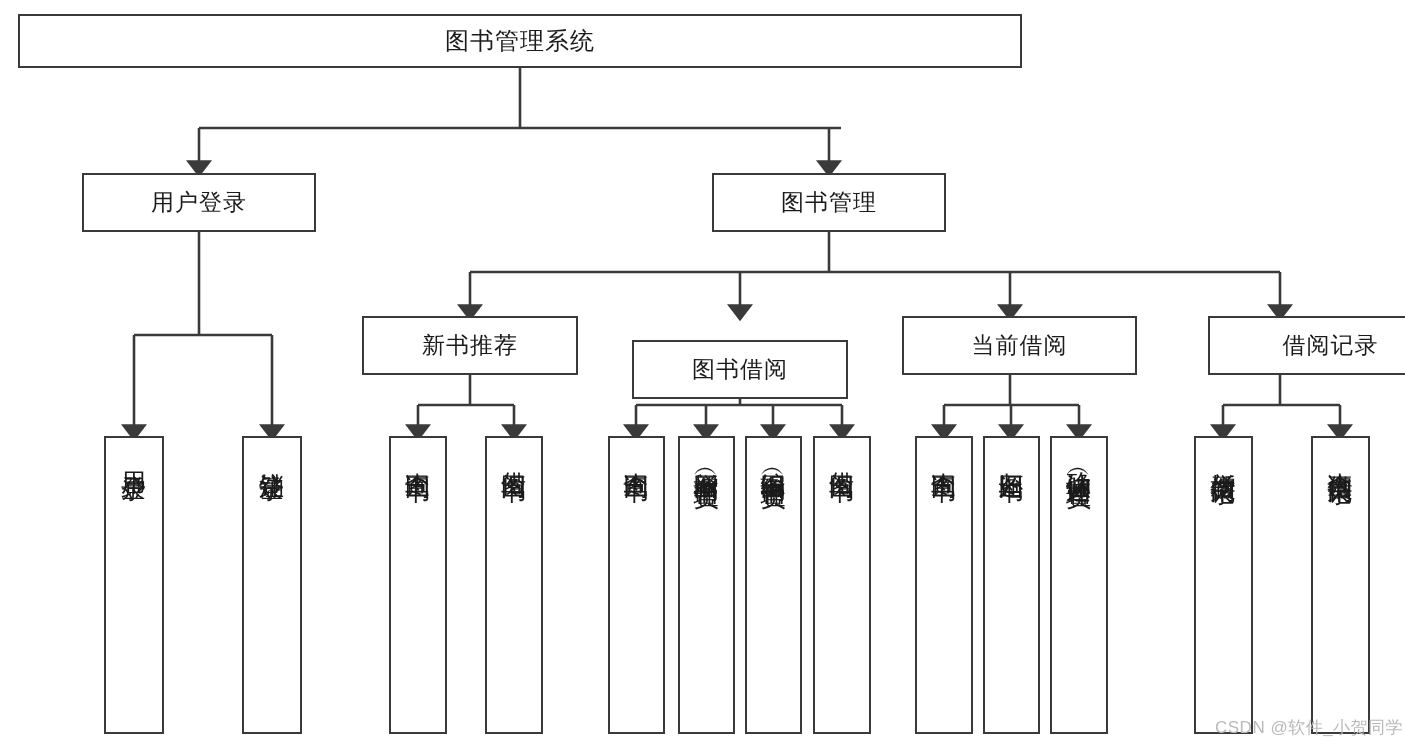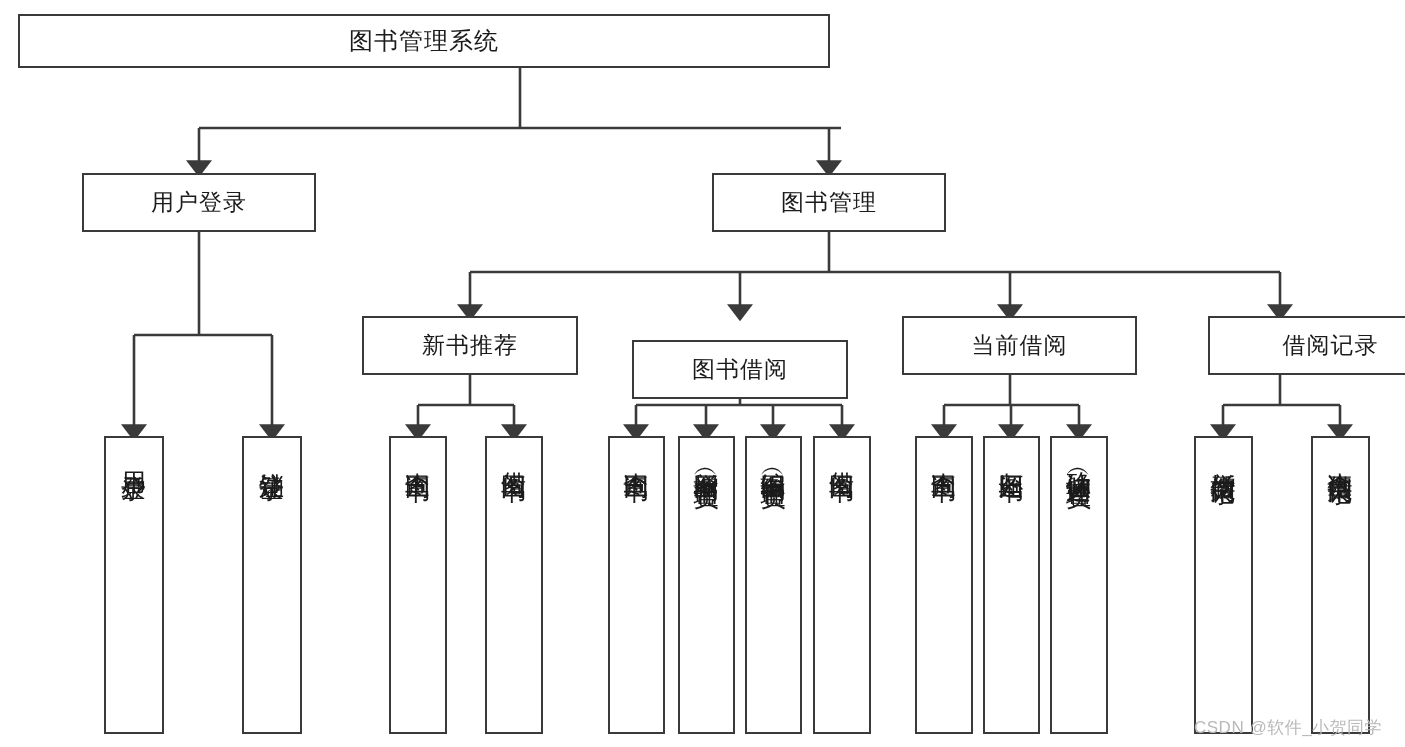--- a/index.html
+++ b/index.html
@@ -114,21 +114,21 @@
       <path d="M1011,405 L1011,430" marker-end="url(#arrow)"></path>
       <path d="M1079,405 L1079,430" marker-end="url(#arrow)"></path>
 
       <path d="M1280,375 L1280,405"></path>
       <path d="M1223,405 L1340,405"></path>
       <path d="M1223,405 L1223,430" marker-end="url(#arrow)"></path>
       <path d="M1340,405 L1340,430" marker-end="url(#arrow)"></path>
     </g>
   </svg>
 
-  <div class="node horiz root" style="left:18px; top:14px; width:812px; height:54px;">
+  <div class="node horiz root" style="left:18px; top:14px; width:1004px; height:54px;">
     <span>图书管理系统</span>
   </div>
 
   <div class="node horiz" style="left:82px; top:173px; width:234px; height:59px;">
     <span>用户登录</span>
   </div>
   <div class="node horiz" style="left:712px; top:173px; width:234px; height:59px;">
     <span>图书管理</span>
   </div>
 
@@ -182,15 +182,15 @@
     <span class="vtext">确认归还（管理员）</span>
   </div>
 
   <div class="node leaf" style="left:1194px; top:436px; width:59px; height:298px;">
     <span class="vtext">新增借阅记录</span>
   </div>
   <div class="node leaf" style="left:1311px; top:436px; width:59px; height:298px;">
     <span class="vtext">查询借阅记录</span>
   </div>
 
-  <div class="watermark" style="left:1194px; top:716px;">CSDN @软件_小贺同学</div>
+  <div class="watermark" style="left:1194px; top:716px;padding-left:21px;">CSDN @软件_小贺同学</div>
 
 </div>
 
 </body></html>

